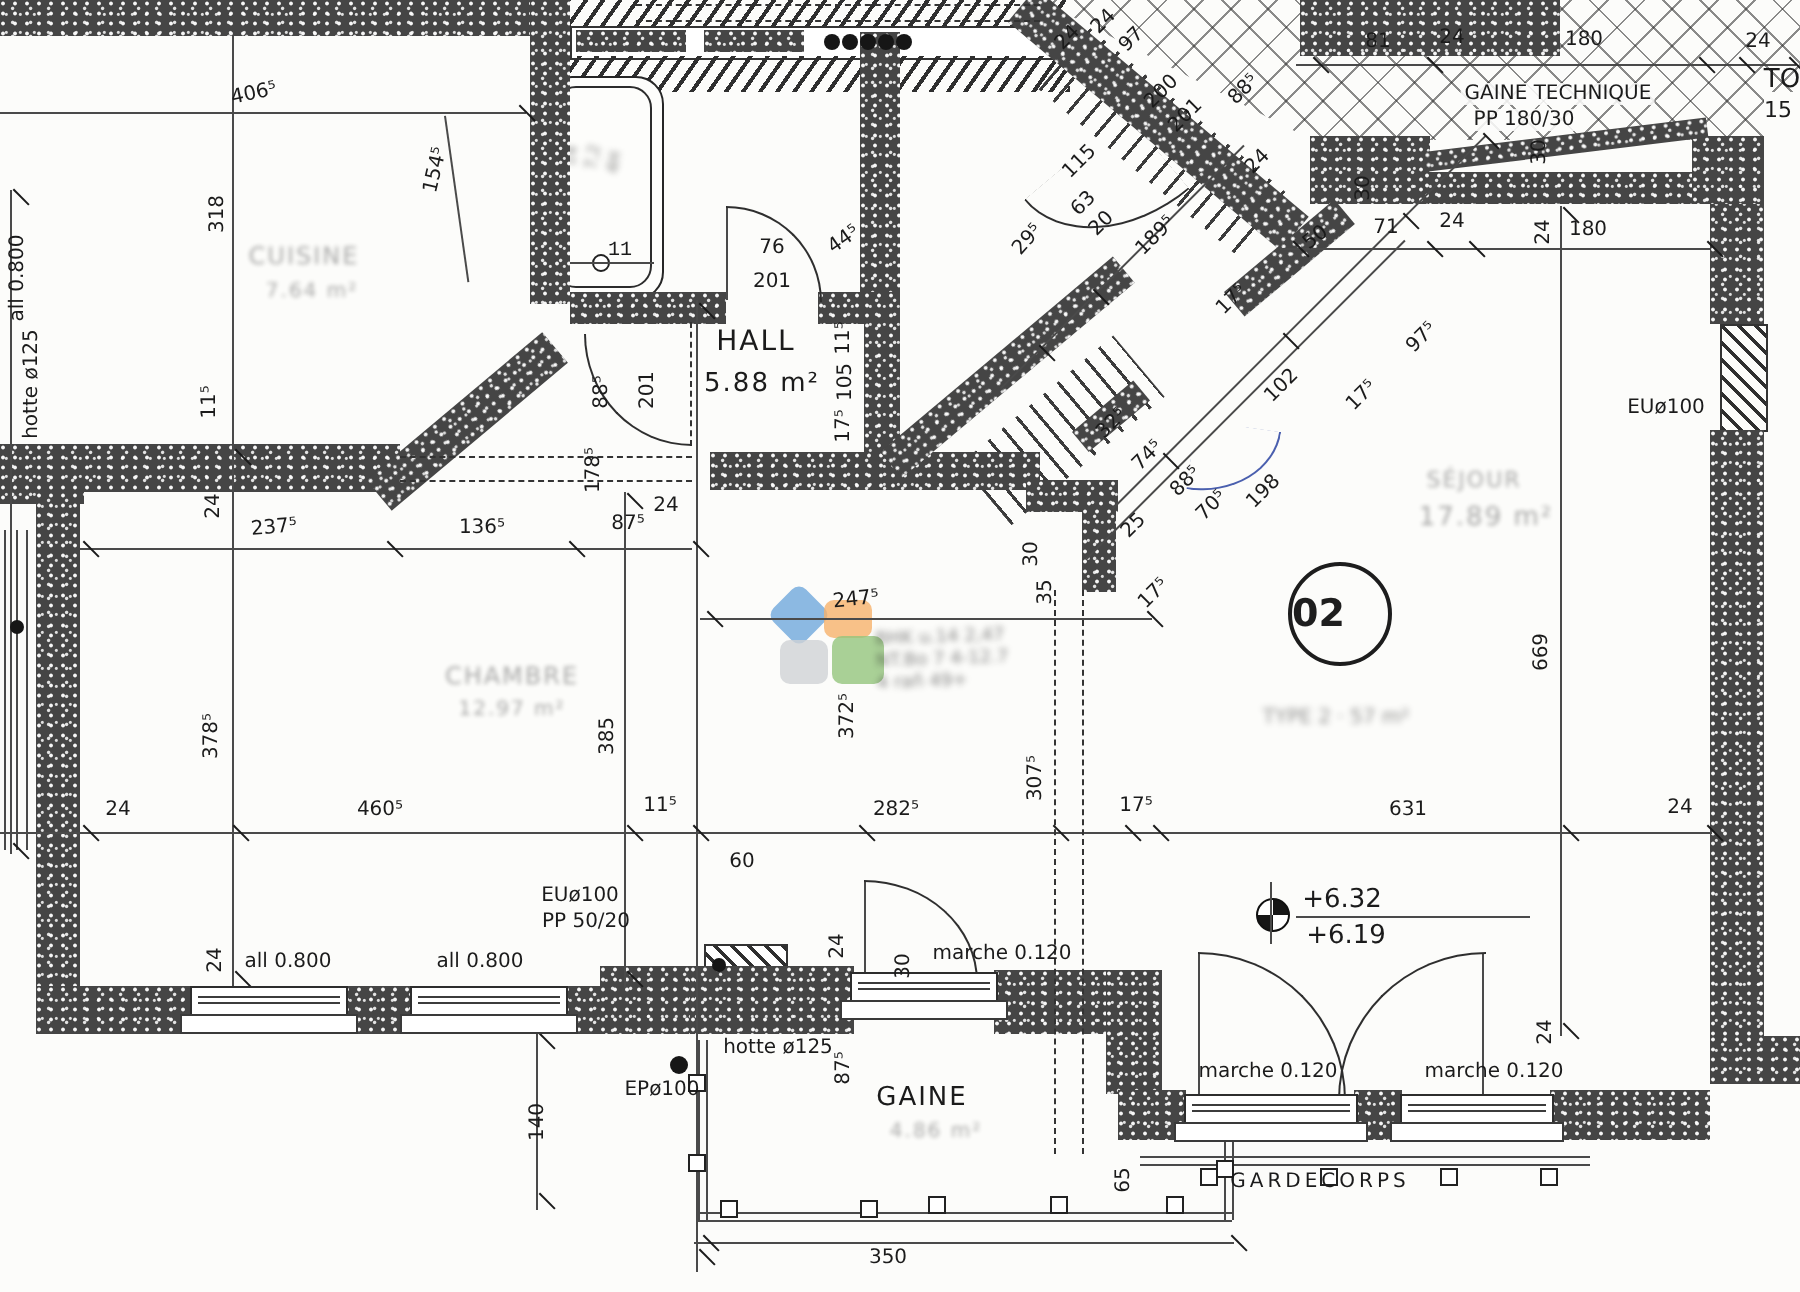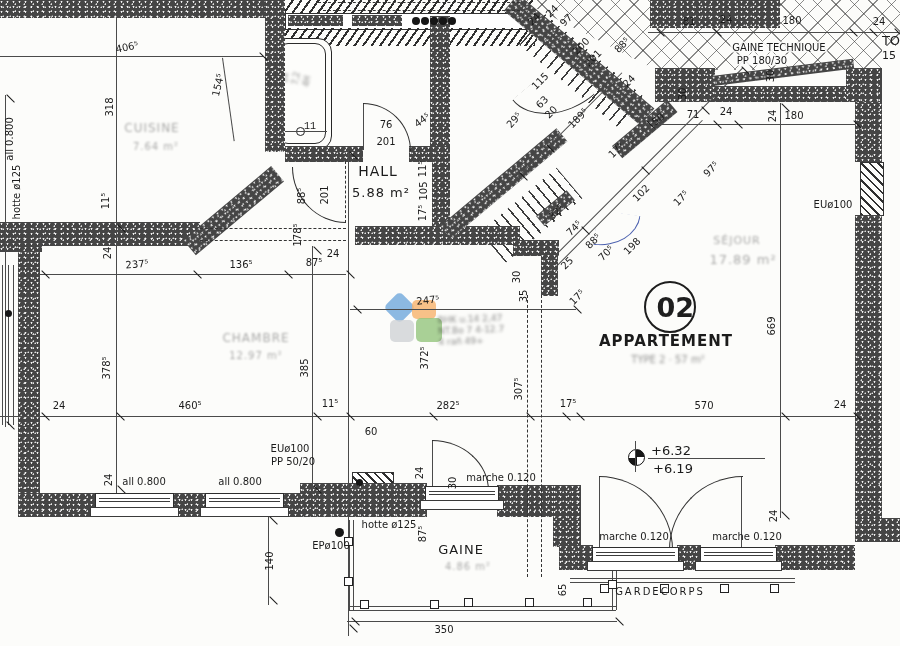--- a/index.html
+++ b/index.html
@@ -37,22 +37,22 @@
   .faint2{opacity:.5;filter:blur(1.5px);}
   .bgw{background:rgba(252,252,250,.88);padding:0 2px;}
   .win{position:absolute;height:13px;background:#fff;border:1.1px solid #2d2d2d;}
   .win::before,.win::after{content:"";position:absolute;left:3px;right:3px;height:1.2px;background:#3c3c3c;}
   .win::before{top:4px;} .win::after{top:7px;}
   .sill{position:absolute;height:8px;background:#fff;border:1px solid #3a3a3a;}
   .post{position:absolute;width:7px;height:7px;background:#fff;border:1.2px solid #222;}
   .dot{position:absolute;border-radius:50%;background:#161616;}
   .oc{position:absolute;border-radius:50%;border:1.2px solid #222;background:#fff;}
   #apt-circle{position:absolute;left:644px;top:281px;width:48px;height:48px;border:2.4px solid #1d1d1d;
-     border-radius:50%;display:flex;align-items:center;justify-content:flex-end;
-     font-size:27px;font-weight:bold;}
+     border-radius:50%;display:flex;align-items:center;justify-content:flex-start;
+     font-size:19px;font-weight:bold;}
   #level-marker{position:absolute;left:628px;top:449px;width:15px;height:15px;border:1.6px solid #111;
      border-radius:50%;background:conic-gradient(#161616 0 25%,#fff 25% 50%,#161616 50% 75%,#fff 75%);}
   #bathtub{position:absolute;left:272px;top:38px;width:58px;height:110px;border:1.4px solid #262626;border-radius:14px;background:#fdfdfb;}
   #bathtub-inner{position:absolute;left:4px;top:4px;width:47px;height:99px;border:1px solid #2c2c2c;border-radius:11px;}
   .wm{position:absolute;border-radius:5px;opacity:.8;}
   .smudge{position:absolute;font-size:9px;line-height:11px;color:#222;opacity:.55;filter:blur(1.6px);transform:rotate(-2deg);white-space:nowrap;}
 </style>
 </head>
 <body>
 
@@ -94,21 +94,20 @@
     </div>
   <div class="smudge" id="smudge-tub" style="left:290px;top:62px;transform:rotate(-80deg);font-size:8px;">
       <div>14</div>
       <div>7,2</div>
       <div>4H</div>
     </div>
 
   <div id="apt-circle">
     <span>02</span>
   </div>
-  <div class="txt title" style="left:666px;top:341px;transform:translate(-50%,-50%);">APPARTEMENT</div>
 
   <div id="level-marker"></div>
   <div class="ln" style="left:635px;top:441px;width:1px;height:31px;"></div>
 
 <div class="wall" style="left: 0px; top: 0px; width: 265px; height: 18px;"></div>
     <div class="wall" style="left: 265px; top: 0px; width: 20px; height: 152px;"></div>
     <div class="wall" style="left: 430px; top: 16px; width: 20px; height: 136px;"></div>
     <div class="wall" style="left: 285px; top: 146px; width: 78px; height: 16px;"></div>
     <div class="wall" style="left: 409px; top: 146px; width: 26px; height: 16px;"></div>
     <div class="wall" style="left: 432px; top: 146px; width: 18px; height: 84px;"></div>
@@ -288,21 +287,21 @@
     <div class="txt " style="left: 137px; top: 264px; transform: translate(-50%, -50%) rotate(-5deg);">237⁵</div>
     <div class="txt " style="left: 241px; top: 264px; transform: translate(-50%, -50%) rotate(0deg);">136⁵</div>
     <div class="txt " style="left: 314px; top: 262px; transform: translate(-50%, -50%) rotate(0deg);">87⁵</div>
     <div class="txt " style="left: 106px; top: 368px; transform: translate(-50%, -50%) rotate(-90deg);">378⁵</div>
     <div class="txt " style="left: 304px; top: 368px; transform: translate(-50%, -50%) rotate(-90deg);">385</div>
     <div class="txt " style="left: 59px; top: 405px; transform: translate(-50%, -50%) rotate(0deg);">24</div>
     <div class="txt " style="left: 190px; top: 405px; transform: translate(-50%, -50%) rotate(0deg);">460⁵</div>
     <div class="txt " style="left: 330px; top: 403px; transform: translate(-50%, -50%) rotate(0deg);">11⁵</div>
     <div class="txt " style="left: 448px; top: 405px; transform: translate(-50%, -50%) rotate(0deg);">282⁵</div>
     <div class="txt " style="left: 568px; top: 403px; transform: translate(-50%, -50%) rotate(0deg);">17⁵</div>
-    <div class="txt " style="left: 704px; top: 405px; transform: translate(-50%, -50%) rotate(0deg);">570</div>
+    <div class="txt " style="left: 704px; top: 405px; transform: translate(-50%, -50%) rotate(0deg);">631</div>
     <div class="txt " style="left: 840px; top: 404px; transform: translate(-50%, -50%) rotate(0deg);">24</div>
     <div class="txt " style="left: 428px; top: 300px; transform: translate(-50%, -50%) rotate(-6deg);">247⁵</div>
     <div class="txt " style="left: 424px; top: 358px; transform: translate(-50%, -50%) rotate(-90deg);">372⁵</div>
     <div class="txt " style="left: 516px; top: 277px; transform: translate(-50%, -50%) rotate(-90deg);">30</div>
     <div class="txt " style="left: 523px; top: 296px; transform: translate(-50%, -50%) rotate(-90deg);">35</div>
     <div class="txt " style="left: 518px; top: 389px; transform: translate(-50%, -50%) rotate(-90deg);">307⁵</div>
     <div class="txt " style="left: 689px; top: 21px; transform: translate(-50%, -50%) rotate(0deg);">81</div>
     <div class="txt " style="left: 726px; top: 19px; transform: translate(-50%, -50%) rotate(0deg);">24</div>
     <div class="txt " style="left: 792px; top: 20px; transform: translate(-50%, -50%) rotate(0deg);">180</div>
     <div class="txt " style="left: 879px; top: 21px; transform: translate(-50%, -50%) rotate(0deg);">24</div>

